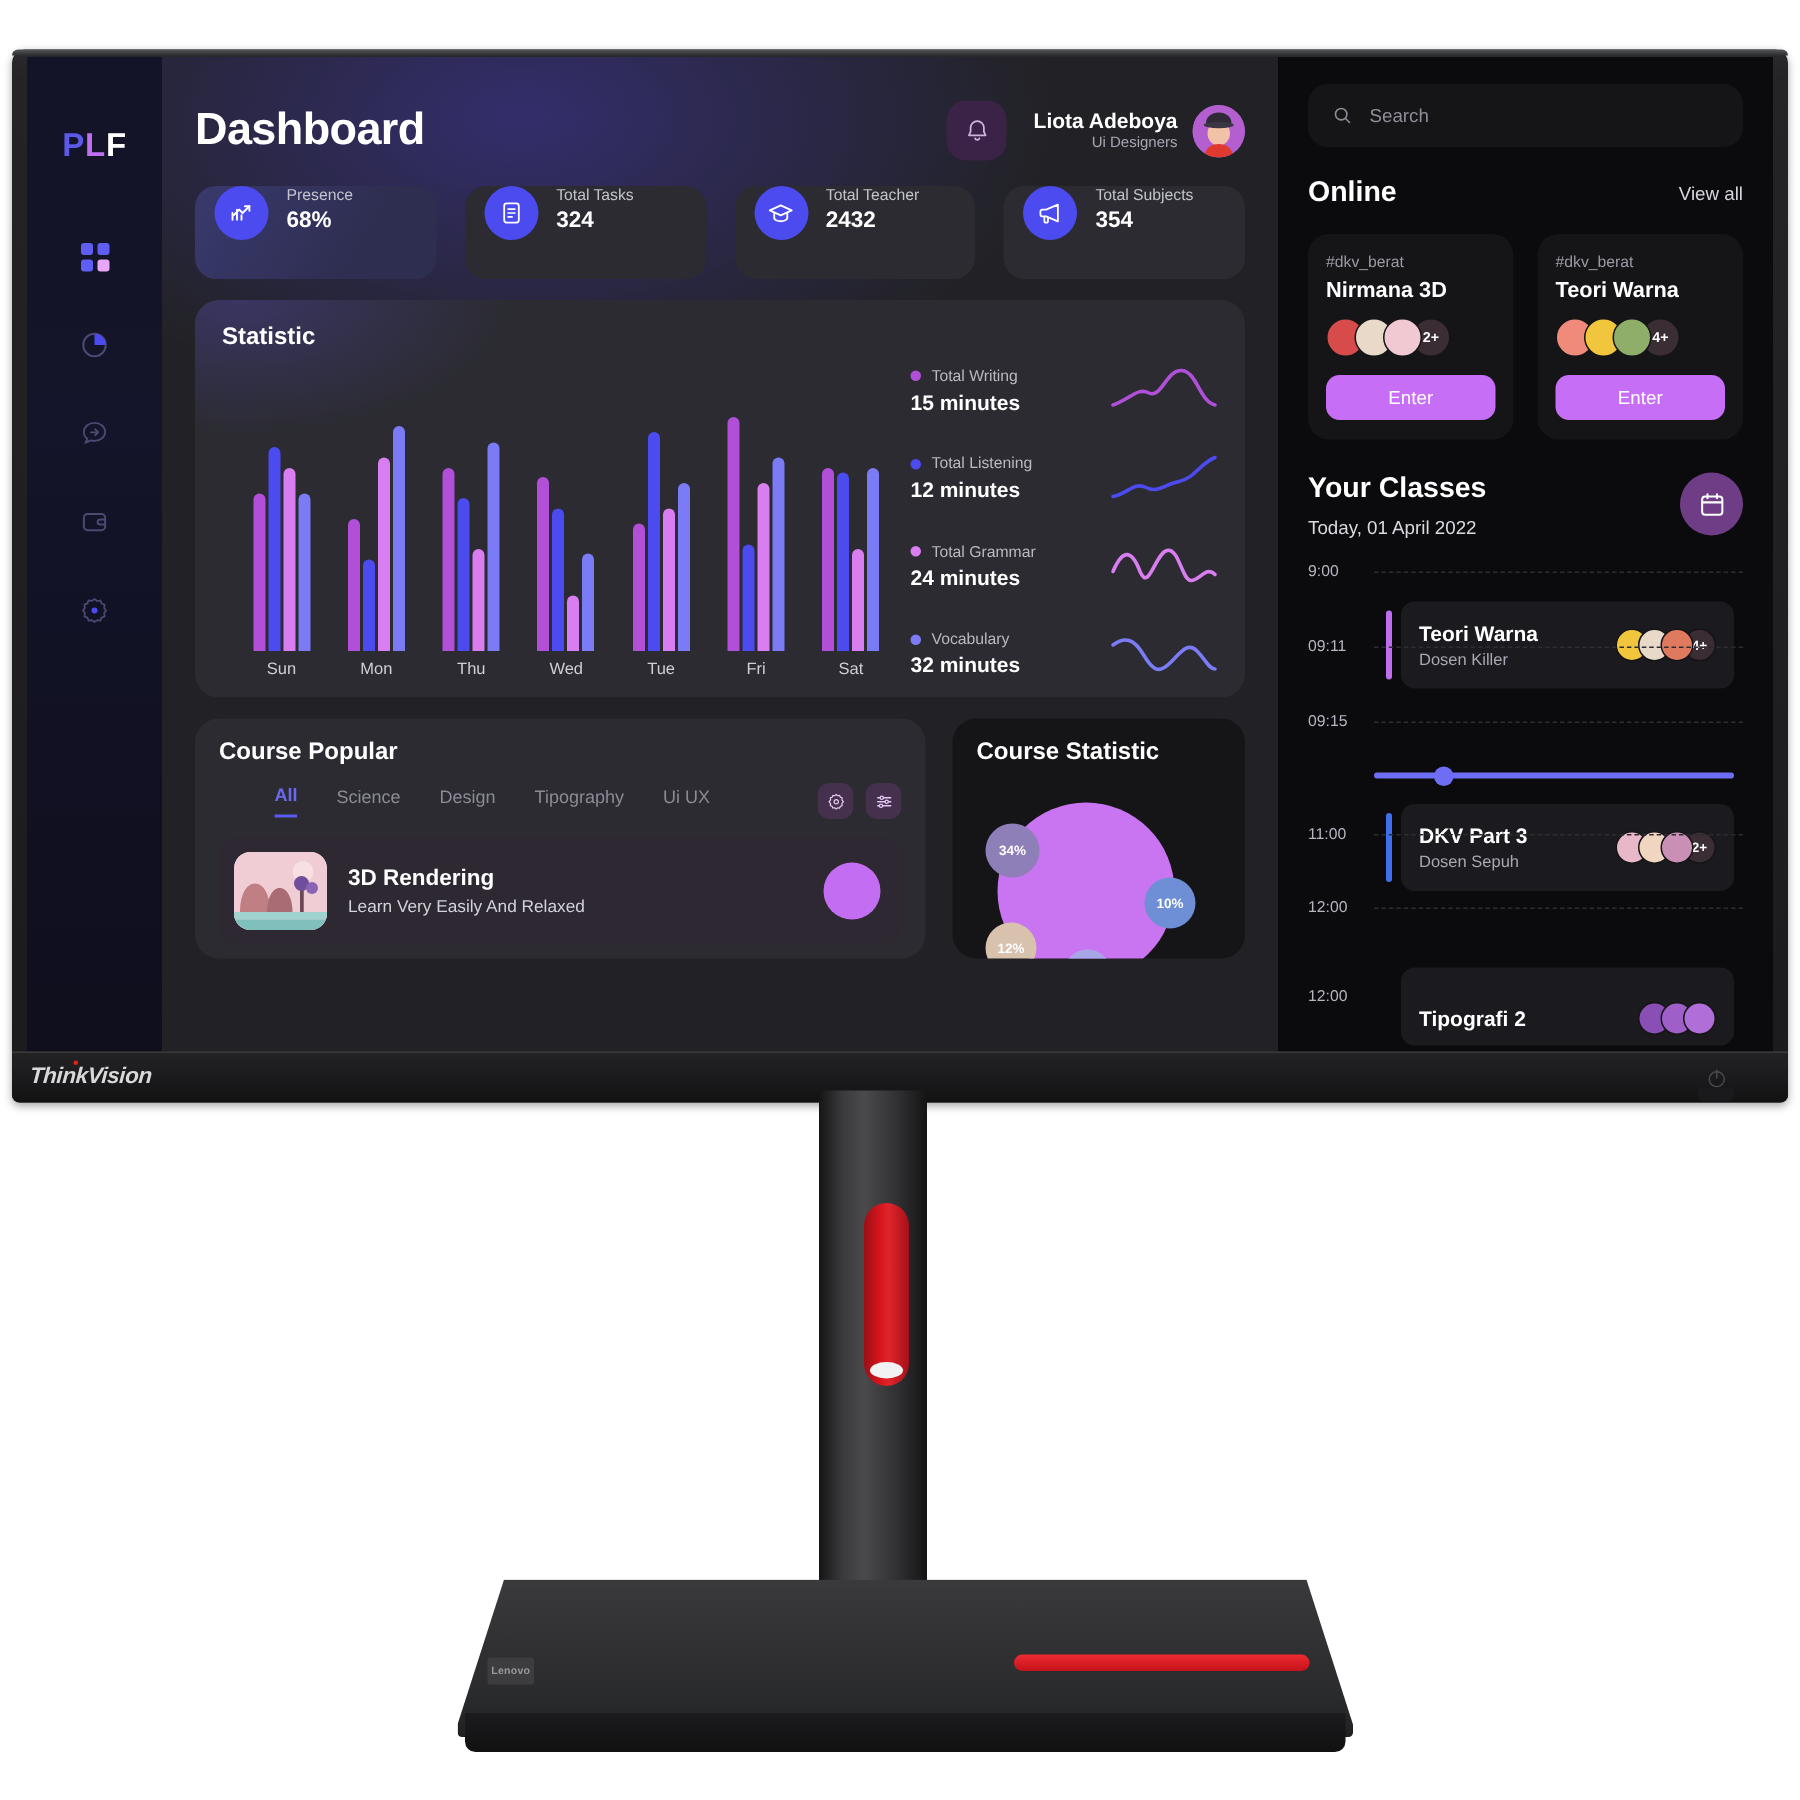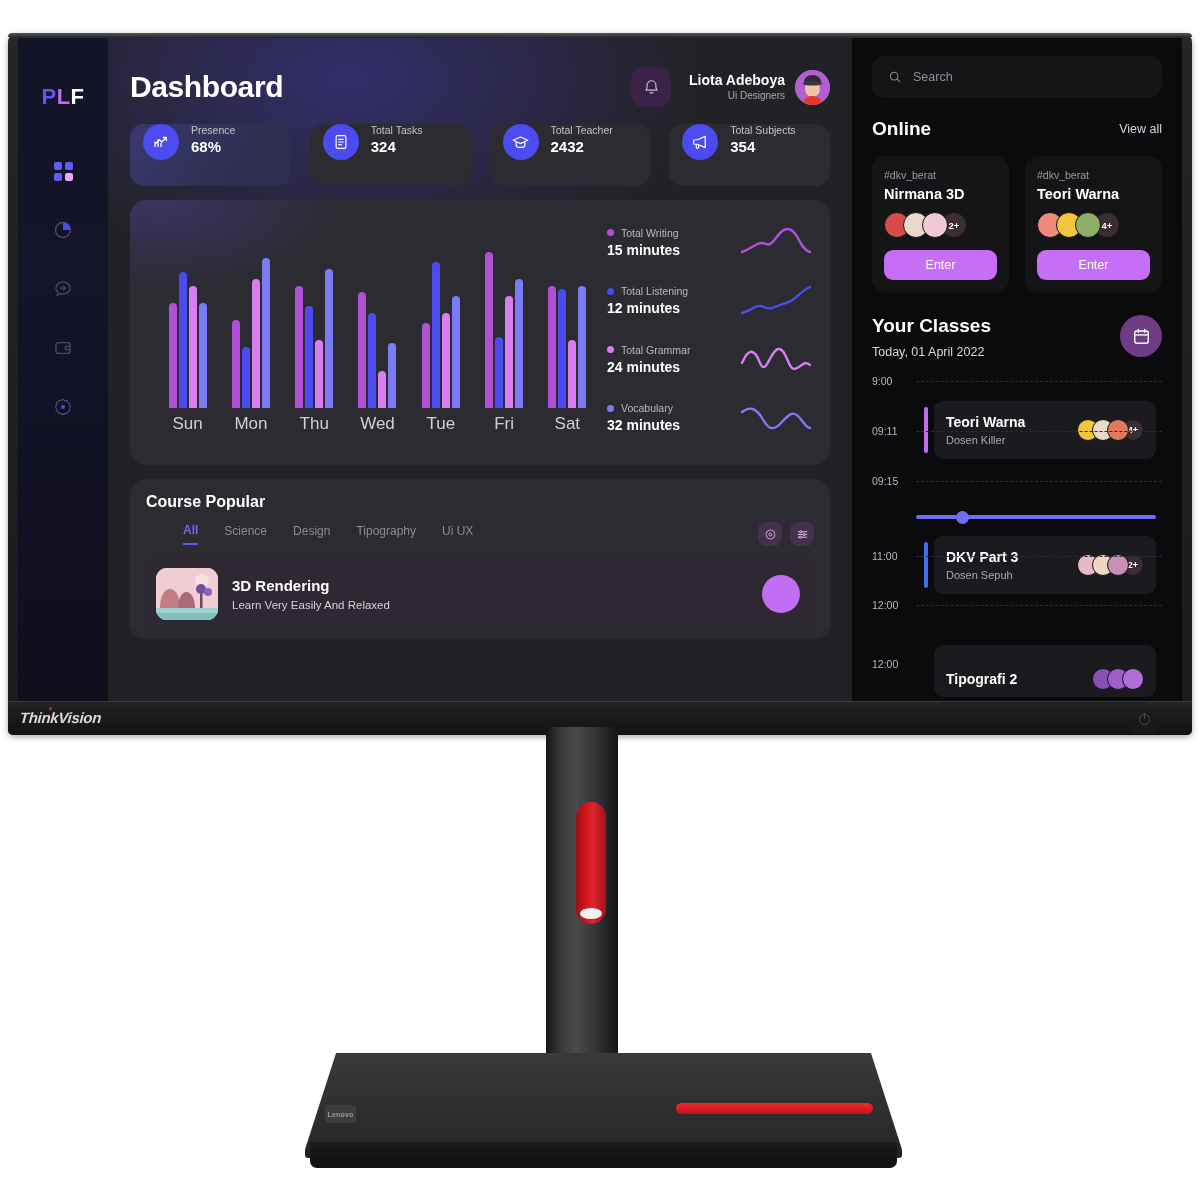--- a/index.html
+++ b/index.html
@@ -102,21 +102,21 @@
   .panel.stat-panel { height:265px; padding:16px 18px;
     background:radial-gradient(260px 130px at 30px 0px, rgba(92,76,210,.30), rgba(0,0,0,0) 70%), #2b2b31; }
   .panel-title { font-size:16px; font-weight:700; }
   .statbody { display:flex; height:218px; }
   .chart { flex:1 1 auto; display:flex; align-items:flex-end; justify-content:space-around;
     padding:18px 8px 0 8px; }
   .group { width:44px; display:flex; align-items:flex-end; justify-content:center; gap:2px;
     height:170px; }
   .bar { width:8px; border-radius:4px 4px 0 0; }
   .xaxis { display:flex; justify-content:space-around; padding:6px 8px 0 8px; }
-  .xaxis span { width:44px; text-align:center; font-size:17px; color:#cfcfd8; }
+  .xaxis span { width:44px; text-align:center; font-size:11px; color:#cfcfd8; }
   .chartcol { flex:1 1 auto; display:flex; flex-direction:column; }
 
   .legend { width:205px; flex:0 0 205px; padding-top:10px; display:flex;
     flex-direction:column; justify-content:space-between; }
   .lg { display:flex; align-items:center; justify-content:space-between; }
   .lg .txt .t { font-size:10.5px; color:#b9b9c4; display:flex; align-items:center; gap:7px; }
   .lg .txt .v { font-size:14px; font-weight:700; margin-top:3px; }
   .dot { width:7px; height:7px; border-radius:50%; display:inline-block; }
 
   
@@ -307,20 +307,21 @@
                 </svg>
               </div>
               <div>
                 <div class="lb">Total Subjects</div>
                 <div class="vl">354</div>
               </div>
             </div>
           </div>
 
           <div class="panel stat-panel">
+            <div class="panel-title">Statistic</div>
             <div class="statbody">
               <div class="chartcol">
                 <div class="chart" id="chart-bars">
                     <div class="group">
                       <div class="bar" style="height: 105.4px; background: rgb(177, 79, 216);"></div>
                       <div class="bar" style="height: 136px; background: rgb(75, 75, 240);"></div>
                       <div class="bar" style="height: 122.4px; background: rgb(217, 126, 240);"></div>
                       <div class="bar" style="height: 105.4px; background: rgb(123, 123, 245);"></div>
                     </div>
                     <div class="group">
@@ -464,20 +465,30 @@
                   </svg>
                 </div>
                 <div>
                   <div class="nm">3D Rendering</div>
                   <div class="ds">Learn Very Easily And Relaxed</div>
                 </div>
                 <div class="playdot"></div>
               </div>
             </div>
 
+            <div class="cs">
+              <div class="panel-title">Course Statistic</div>
+              <div style="position:absolute;left:16px;top:48px;width:175px;height:120px;">
+                <div style="position:absolute;left:14px;top:8px;width:118px;height:118px;border-radius:50%;background:#c974f0;"></div>
+                <div class="bubble" style="left:6px;top:22px;width:36px;height:36px;background:#8f7fb8;">34%</div>
+                <div class="bubble" style="left:112px;top:58px;width:34px;height:34px;background:#6e8fd6;">10%</div>
+                <div class="bubble" style="left:6px;top:88px;width:34px;height:34px;background:#d8c2ae;">12%</div>
+                <div class="bubble" style="left:58px;top:106px;width:32px;height:32px;background:#a9a6e8;"></div>
+              </div>
+            </div>
           </div>
         </div>
 
         <div class="rail">
           <div class="search">
             <svg width="14" height="14" viewBox="0 0 24 24" fill="none">
               <circle cx="10.5" cy="10.5" r="6.5" stroke="#8e8e99" stroke-width="1.8"></circle>
               <path d="M15.5 15.5 20 20" stroke="#8e8e99" stroke-width="1.8" stroke-linecap="round"></path>
             </svg>
             <span class="ph">Search</span>

